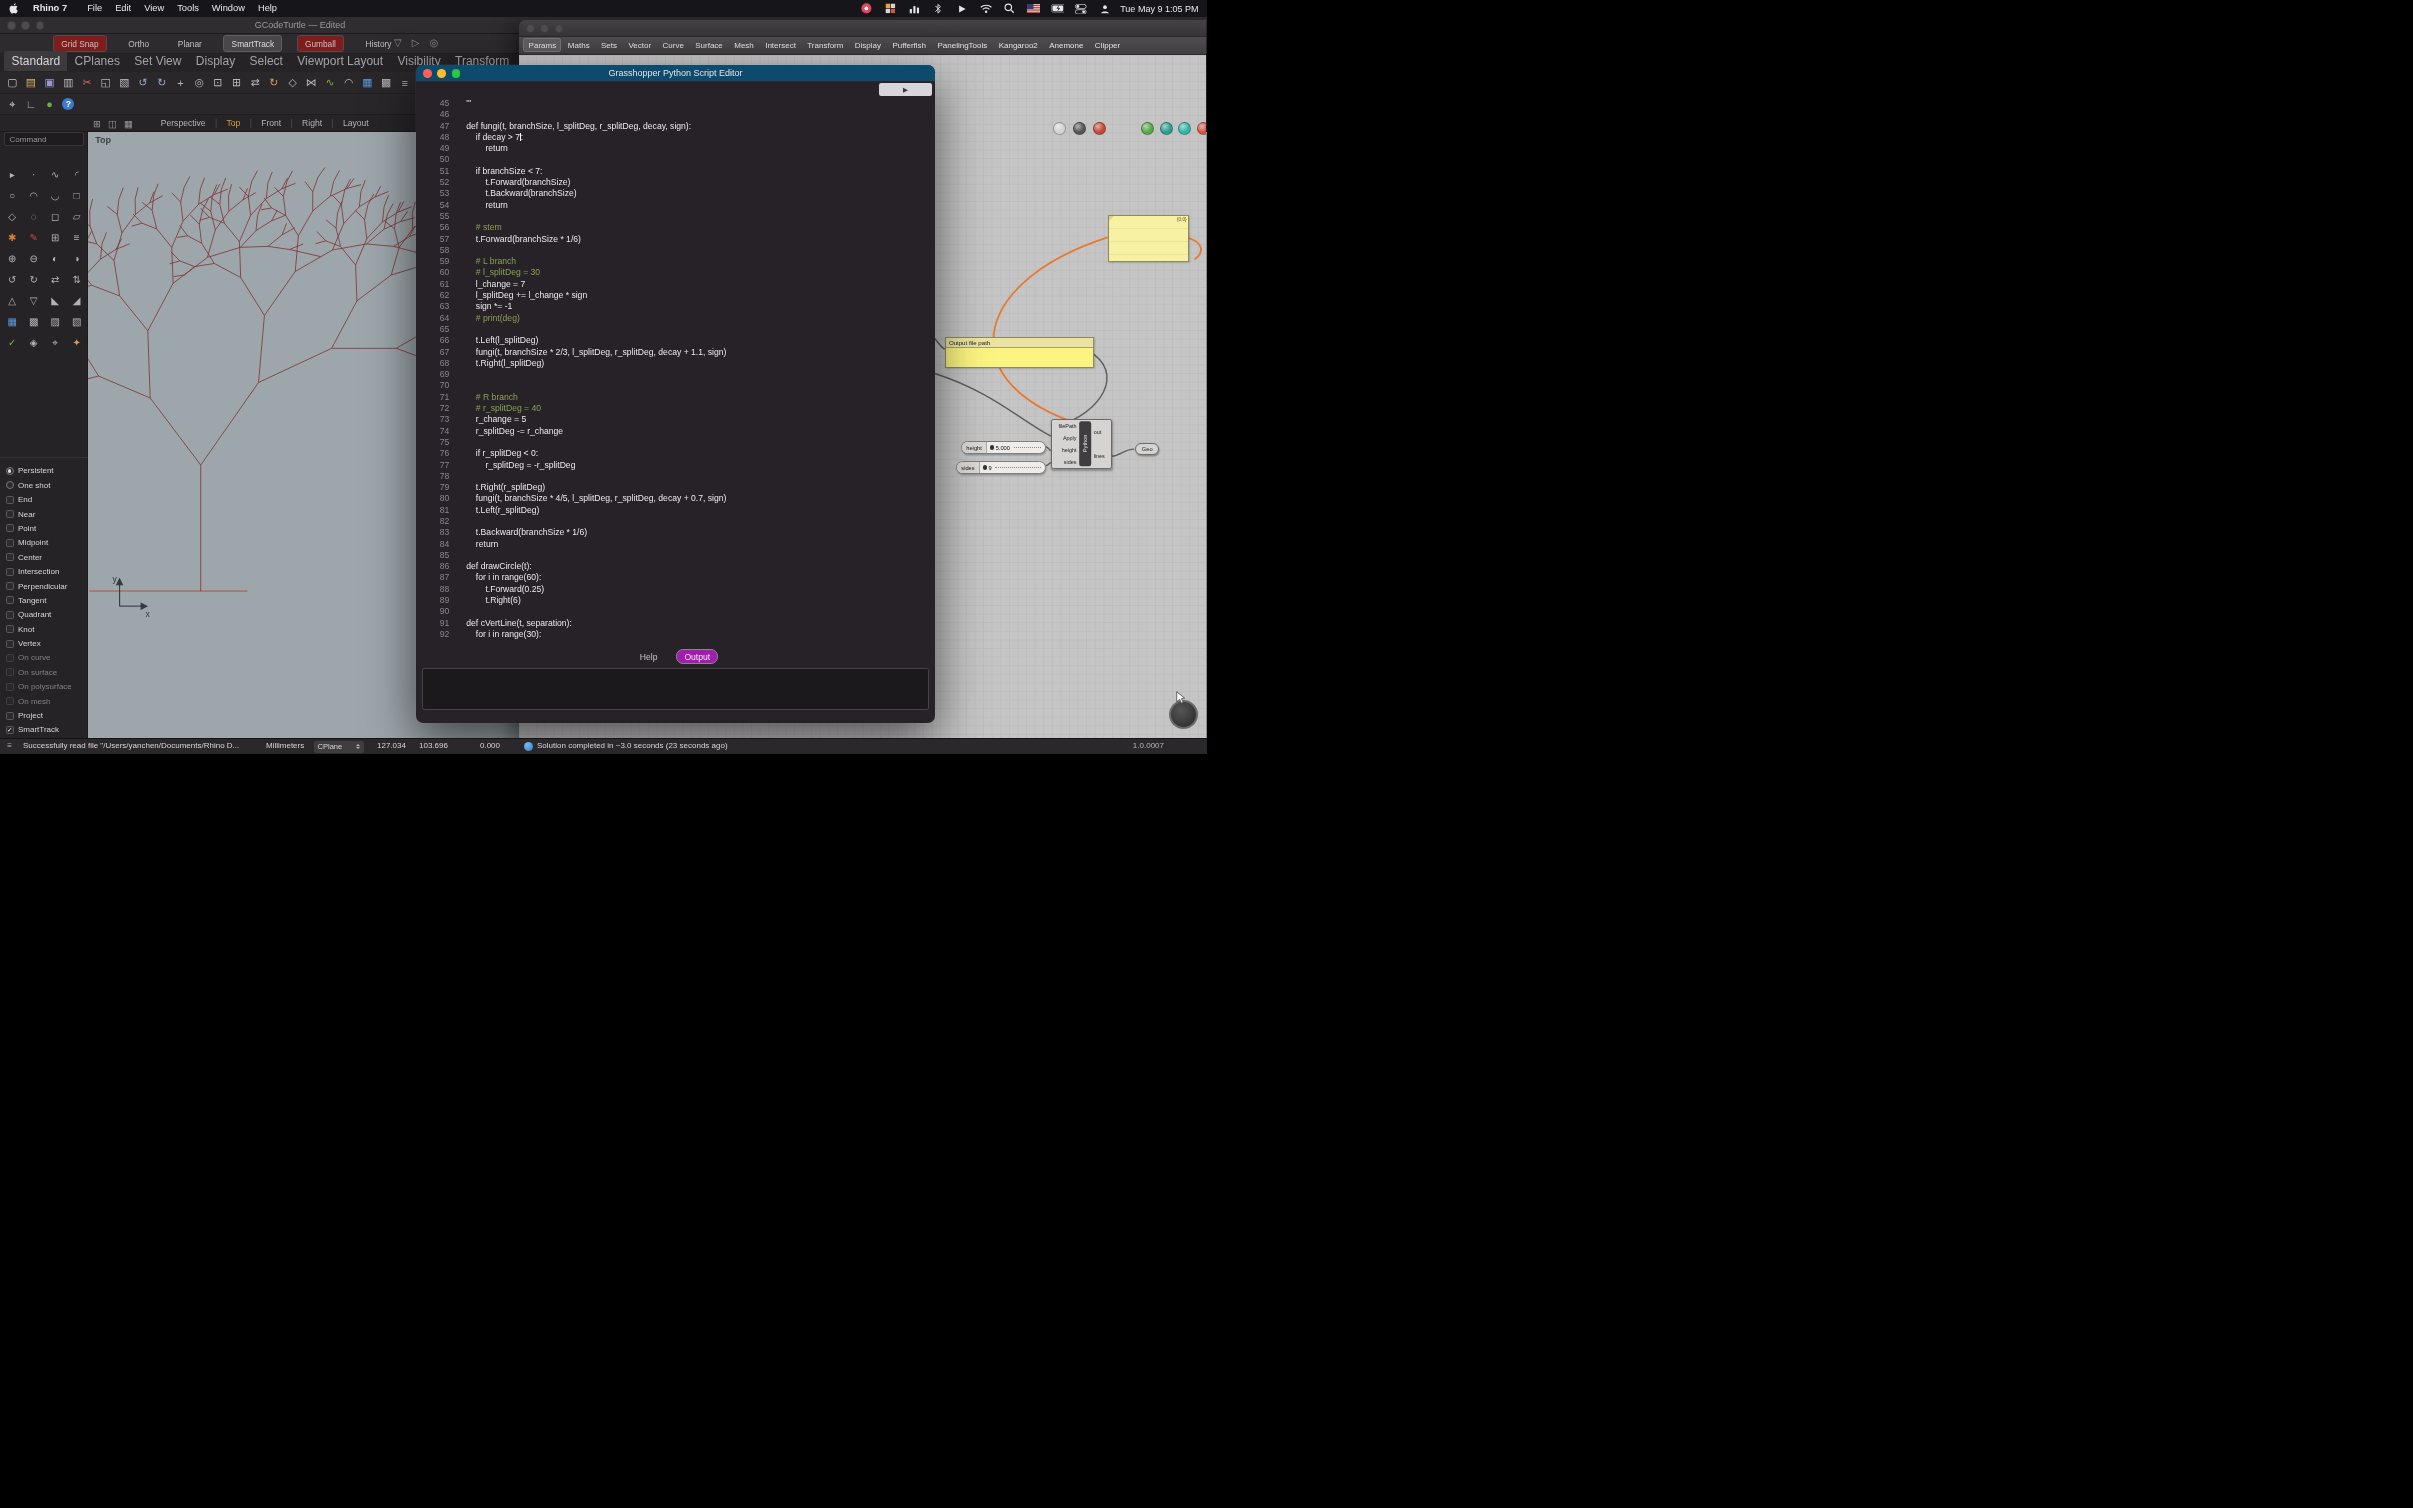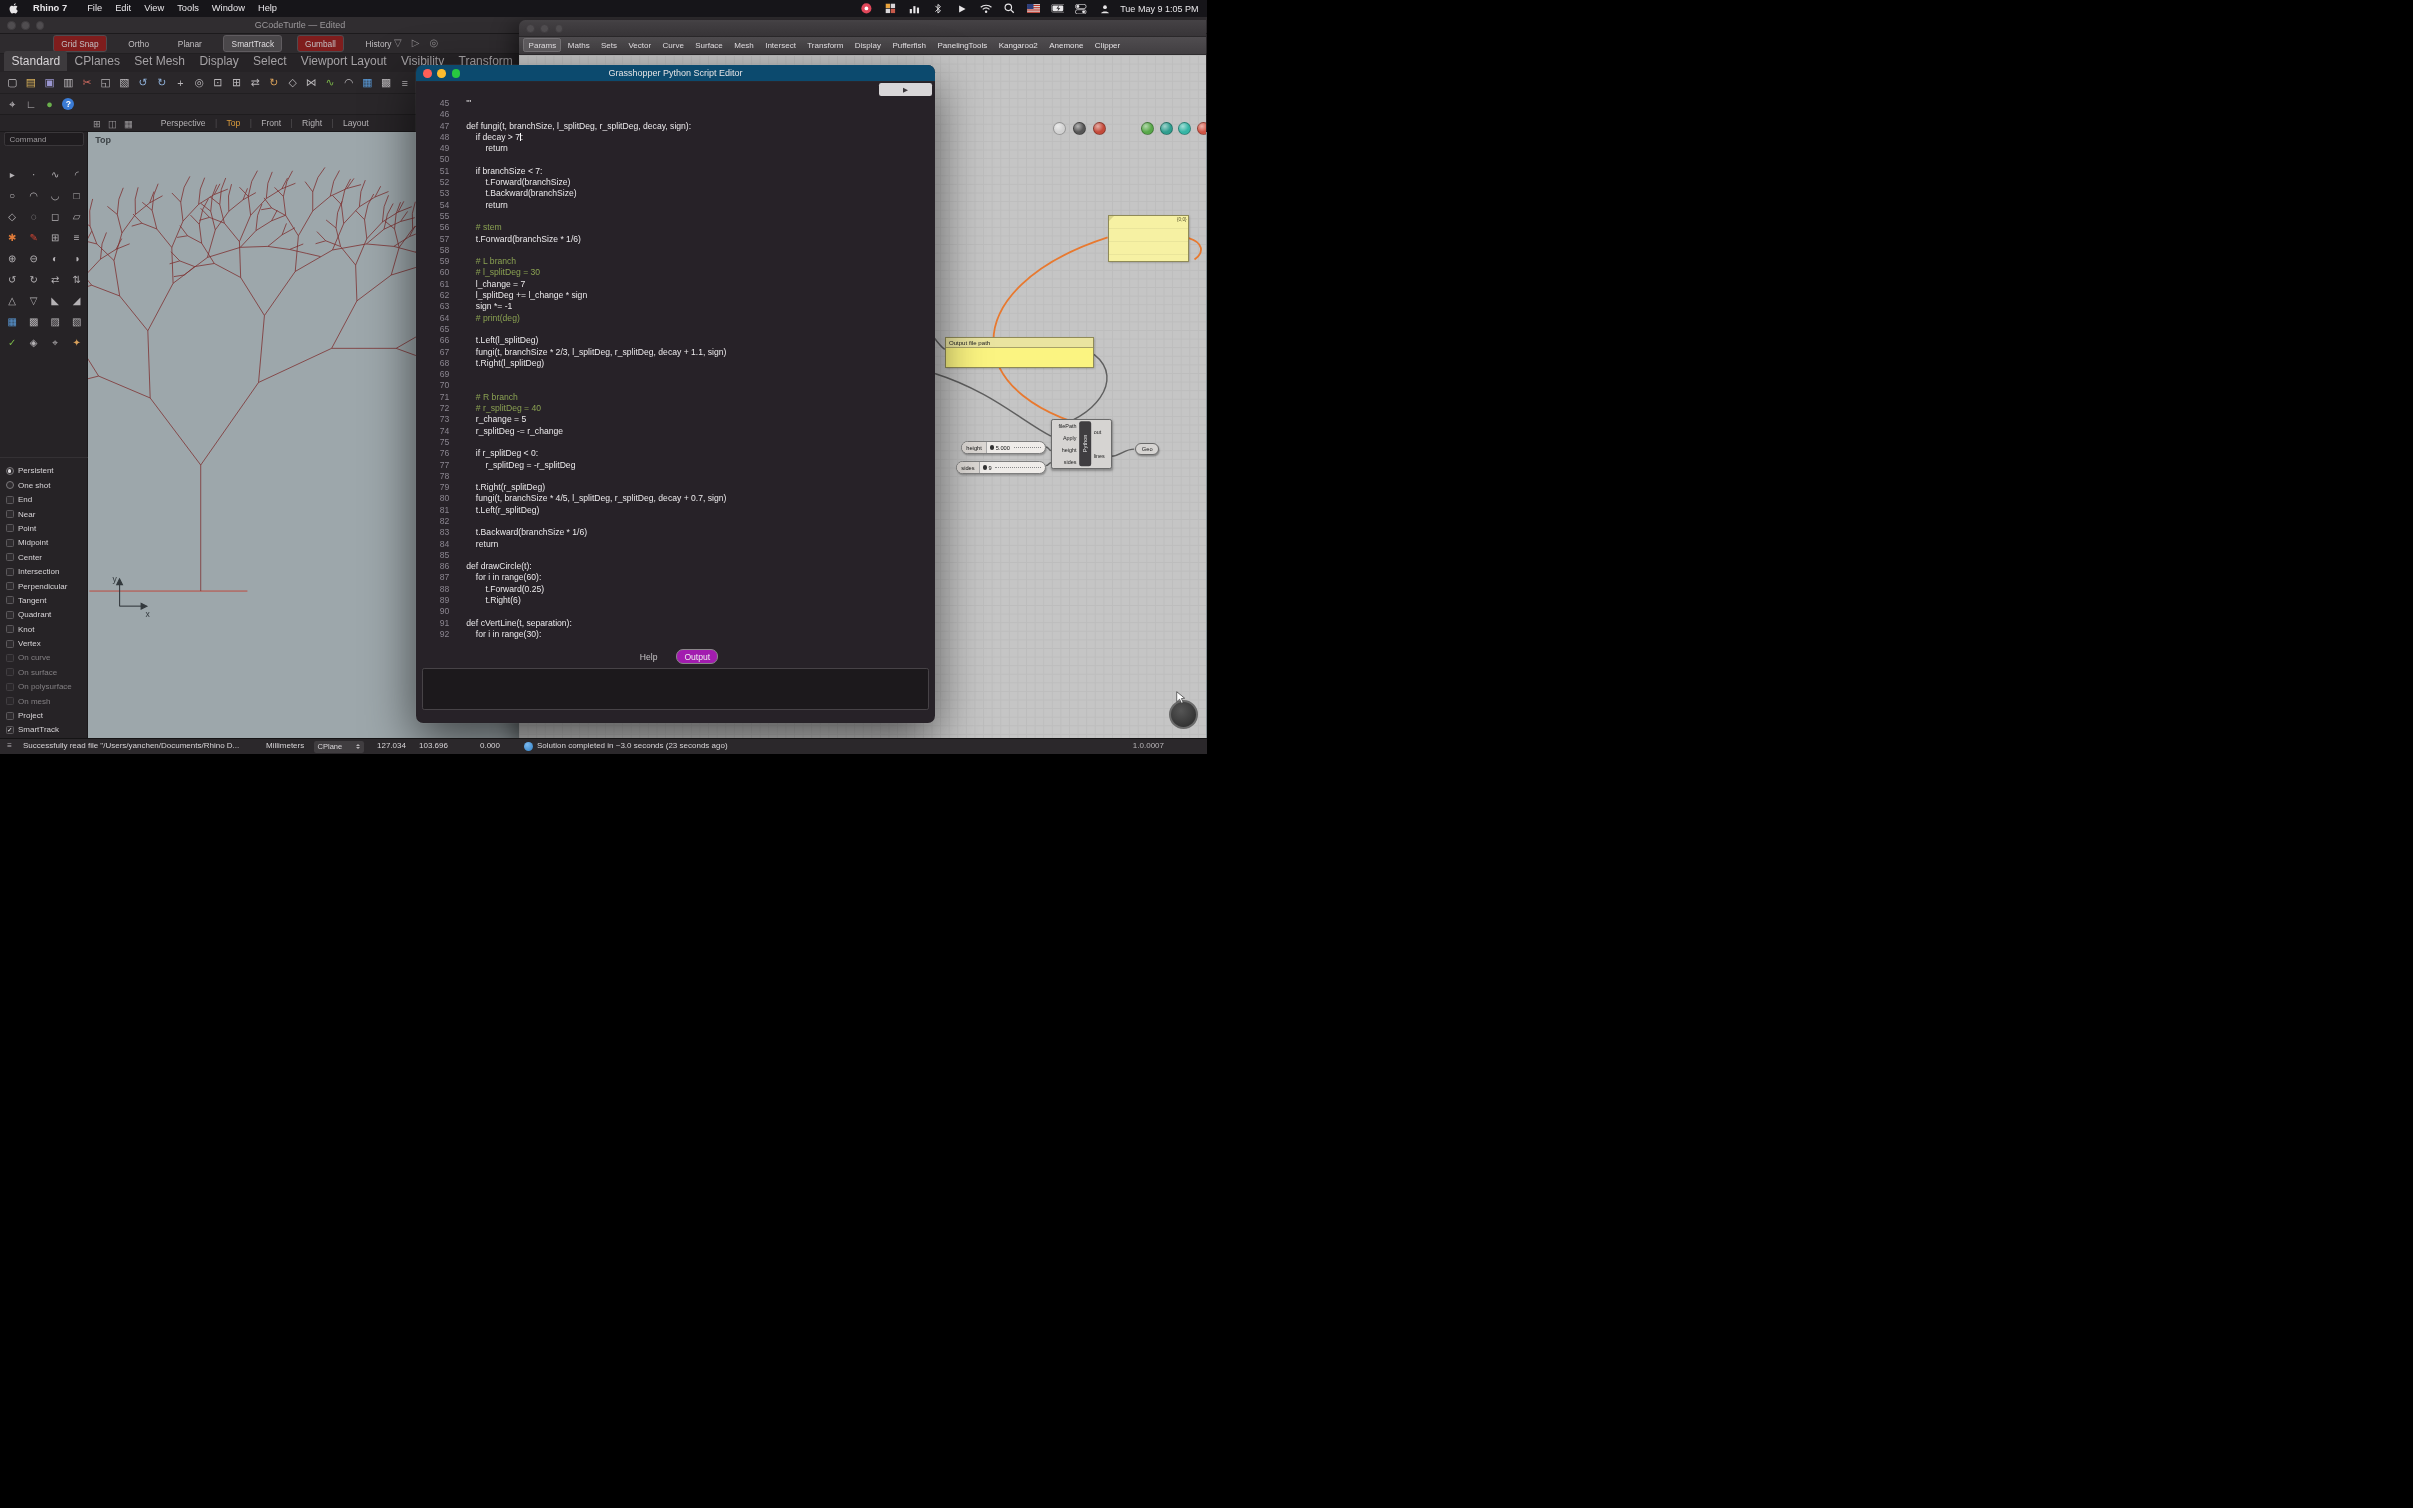--- a/index.html
+++ b/index.html
@@ -246,21 +246,21 @@
         <span class="r-toggle plain">History</span>
       </div>
     <div class="r-row1-icons">
         <span style="color: rgb(143, 140, 143);">▽</span>
         <span style="color: rgb(143, 140, 143);">▷</span>
         <span style="color: rgb(143, 140, 143);">◎</span>
       </div>
     <div class="r-tabs">
         <span class="r-tab active">Standard</span>
         <span class="r-tab">CPlanes</span>
-        <span class="r-tab">Set Mesh</span>
+        <span class="r-tab">Set View</span>
         <span class="r-tab">Display</span>
         <span class="r-tab">Select</span>
         <span class="r-tab">Viewport Layout</span>
         <span class="r-tab">Visibility</span>
         <span class="r-tab">Transform</span>
         <span class="r-tab">Curve To</span>
       </div>
     <div class="r-icons-main">
         <span class="icon-tile" style="color: rgb(201, 198, 201);">▢</span>
         <span class="icon-tile" style="color: rgb(216, 176, 90);">▤</span>

